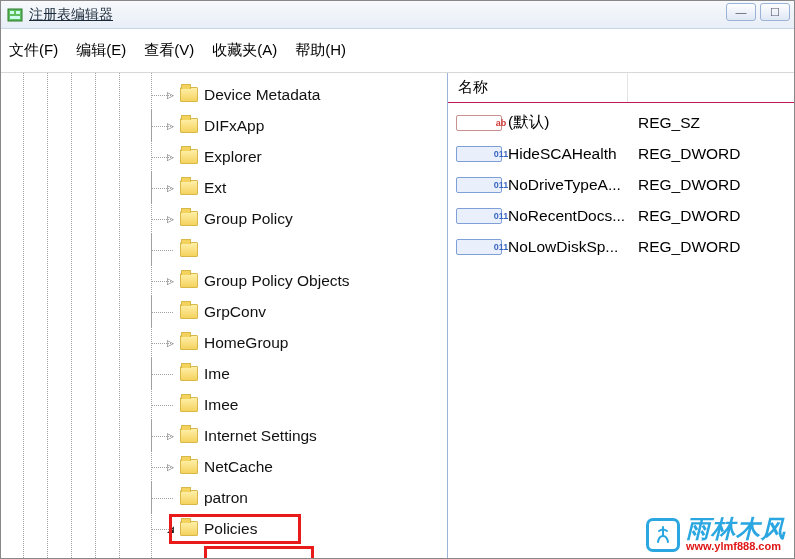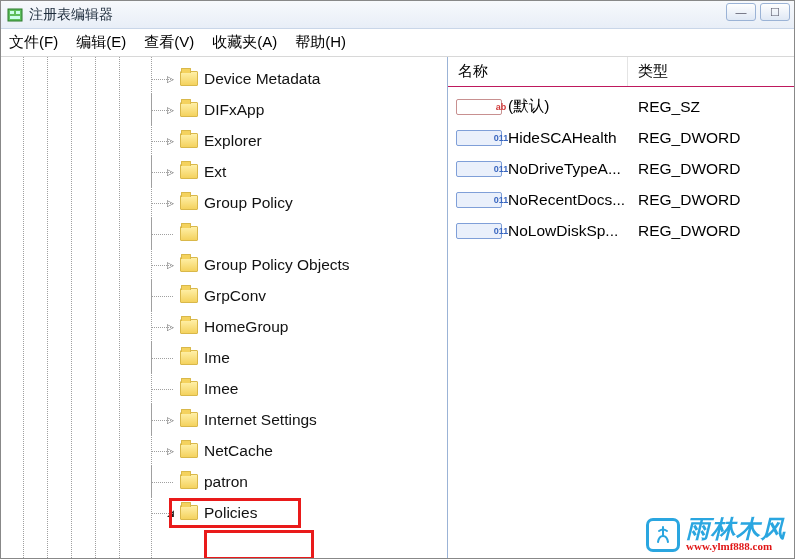--- a/index.html
+++ b/index.html
@@ -1,22 +1,22 @@
 <!DOCTYPE html>
 <html><head>
 <meta charset="utf-8">
 <style>
   * { box-sizing: border-box; margin: 0; padding: 0; }
   body { font-family: "Microsoft YaHei", Tahoma, sans-serif; font-size: 14px; background: #fff; width: 795px; height: 559px; overflow: hidden; position: relative; border:1px solid #888;}
   .titlebar { height: 28px; background: linear-gradient(#f7f9fc, #e8eef7); border-bottom: 1px solid #c9d6e8; display: flex; align-items: center; padding: 0 6px; position:relative;}
   .title-icon { width: 16px; height: 16px; margin-right: 6px; }
-  .title-text { color: #1b2a3a; font-size: 14px; }
+  .title-text { color: #1b2a3a; font-size: 14px; text-decoration: underline; }
   .win-controls { position:absolute; right:4px; top:2px; display:flex; gap:4px;}
   .win-btn { width:30px; height:18px; border:1px solid #9bb3d6; border-radius:3px; background:linear-gradient(#fefefe,#dfe8f5); display:flex; align-items:center; justify-content:center; font-size:11px; color:#556;}
-  .menubar { height: 28px; display: flex; align-items: center; gap: 18px; padding: 0 8px; font-size: 15px; border-bottom: 1px solid #d8d8d8;}
+  .menubar { height: 44px; display: flex; align-items: center; gap: 18px; padding: 0 8px; font-size: 15px; border-bottom: 1px solid #d8d8d8;}
   .menubar span { cursor: default; }
   .content { display: flex; height: calc(100% - 56px); }
   .treepane { width: 447px; border-right: 1px solid #9bb3d6; overflow: hidden; position:relative; padding-top:6px;}
   .listpane { flex: 1; overflow:hidden;}
   .tree-lines-left { position:absolute; top:0; bottom:0; left:0; width:180px; pointer-events:none;}
   .tl { position:absolute; top:0; bottom:0; border-left:1px dotted #a0a0a0;}
   .tree { font-size: 15.5px; color:#111; }
   .node { display:flex; align-items:center; height:31px; position:relative; padding-left:180px;}
   .connector { position:absolute; left:150px; width:30px; height:100%; pointer-events:none;}
   .connector::before { content:""; position:absolute; left:0; top:0; bottom:0; border-left:1px dotted #a0a0a0;}
@@ -32,21 +32,21 @@
   .listhead { display:flex; height:30px; border-bottom:1px solid #be185d; font-size:15px; align-items:center;}
   .col-name { width:180px; padding-left:10px; border-right:1px solid #e4e4e4; height:100%; display:flex; align-items:center;}
   .col-type { flex:1; padding-left:10px; height:100%; display:flex; align-items:center;}
   .rows { padding-top:4px;}
   .row { display:flex; align-items:center; height:31px; font-size:15.5px;}
   .row .c1 { width:180px; padding-left:8px; display:flex; align-items:center; overflow:hidden; white-space:nowrap; text-overflow:ellipsis;}
   .row .c2 { flex:1; padding-left:10px;}
   .valicon { width:18px; height:16px; margin-right:6px; display:inline-flex; align-items:center; justify-content:center; font-size:9px; font-weight:bold; border-radius:2px; flex-shrink:0;padding-left:44px;}
   .valicon.str { background:#fff; border:1px solid #c89090; color:#d03838;}
   .valicon.bin { background:#eaf0fb; border:1px solid #7f9fd8; color:#3a67c0;}
-  .watermark { position:absolute; right:8px; bottom:6px; display:flex; align-items:center; gap:6px; font-family:Liberation Serif, serif;}
+  .watermark { position:absolute; right:8px; bottom:6px; display:flex; align-items:center; gap:6px; font-family:Liberation Sans, sans-serif;}
   .wm-logo { width:34px; height:34px; border:3px solid #2aa6e0; border-radius:7px; display:flex; align-items:center; justify-content:center; position:relative; background:#fff;}
   .wm-logo svg { width:20px; height:20px;}
   .wm-text { display:flex; flex-direction:column; line-height:1;}
   .wm-cn { font-size:24px; font-weight:900; color:#2aa6e0; font-style:italic; letter-spacing:1px;}
   .wm-url { font-size:11px; font-weight:bold; color:#e01515;}
 </style>
 </head>
 <body>
 
 <div class="titlebar">
@@ -171,21 +171,20 @@
           <span class="folder"></span>
           <span class="label">Policies</span>
         </div>
       </div>
     <div class="hl-red" id="hl1"></div>
     <div class="hl-red" id="hl2"></div>
   </div>
   <div class="listpane">
     <div class="listhead">
       <div class="col-name">名称</div>
-      <div class="col-type">类型</div>
     </div>
     <div class="rows" id="rows">
         <div class="row">
           <div class="c1">
             <span class="valicon str">ab</span>
             <span>(默认)</span>
           </div>
           <div class="c2">REG_SZ</div>
         </div>
         <div class="row">

